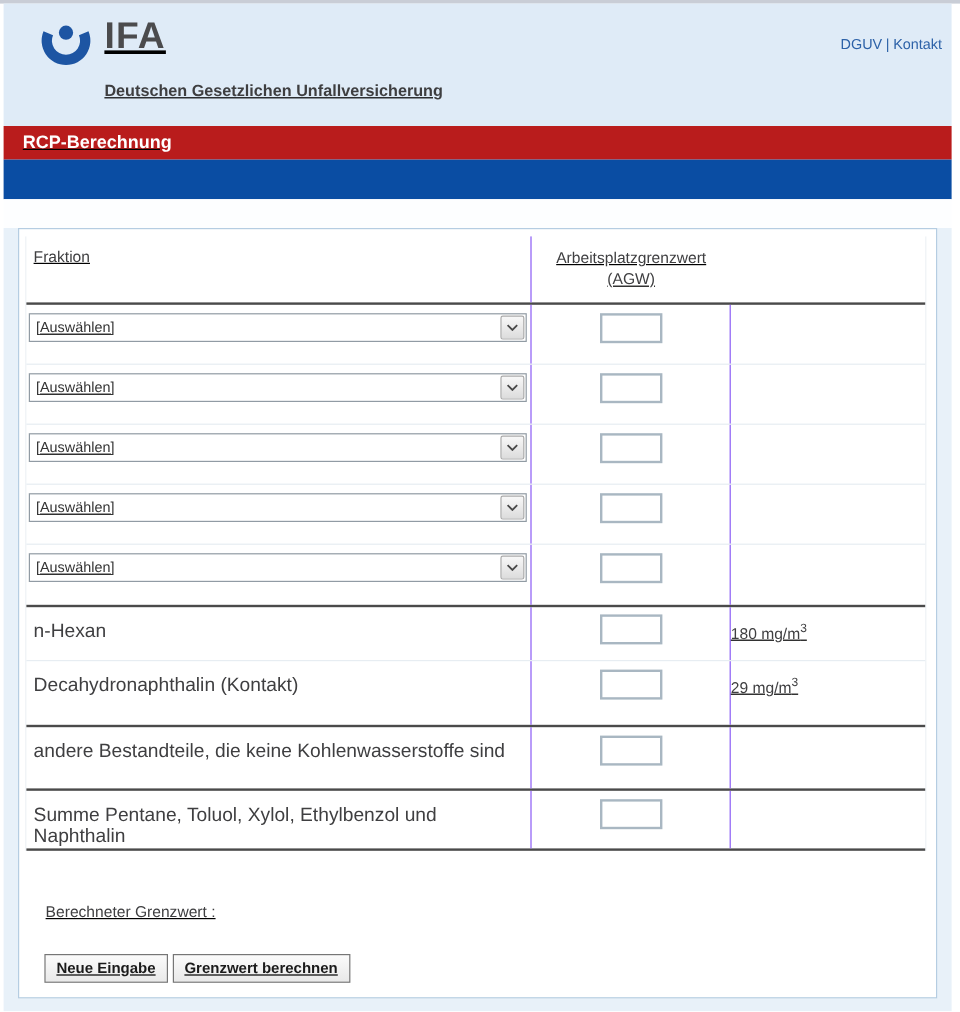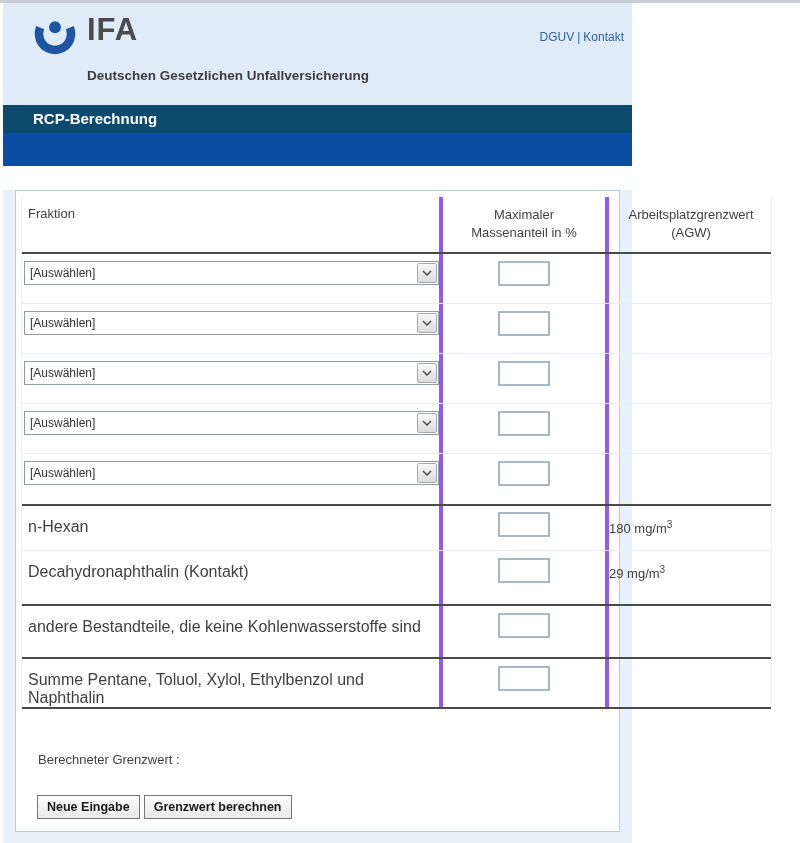--- a/index.html
+++ b/index.html
@@ -1,43 +1,43 @@
 <!DOCTYPE html>
 <html><head>
 <meta charset="utf-8">
 <style>
   * { margin:0; padding:0; box-sizing:border-box; }
   html,body { background:#ffffff; font-family:"Liberation Sans", sans-serif; }
   .screen { width:800px; height:843px; position:relative; background:#ffffff; overflow:hidden; }
   .top-edge { height:3px; background:#c9cdd6; margin:0 0; }
-  .page { margin:0 3px; width:629px; }
+  .page { margin:0 3px; width:790px;text-decoration:underline; }
 
   
   .header { height:102px; background:#dfebf7; position:relative; }
   .logo-block { display:flex; padding:10px 0 0 27px; }
   .logo-svg { width:50px; height:44px; margin-top:2px; }
   .brand { margin-left:7px; }
   .brand-acronym { font-size:31px; font-weight:bold; color:#4b4b4d; letter-spacing:1px; line-height:34px; }
   .brand-sub { font-size:13.5px; font-weight:bold; color:#3e3e40; line-height:17px; margin-top:3px; }
   .header-links { position:absolute; top:27px; right:8px; font-size:12px; color:#2d62a8; }
   .header-links a { color:#2d62a8; text-decoration:none; cursor:pointer; }
   .hl-sep { color:#2d62a8; padding:0 3px; }
 
   
-  .titlebar { height:28px; background:#0c4a6e; color:#ffffff; font-weight:bold; font-size:15px; line-height:28px; padding-left:30px; }
+  .titlebar { height:28px; background:#b91c1c; color:#ffffff; font-weight:bold; font-size:15px; line-height:28px; padding-left:16px; }
   .darkbar { height:33px; background:#0a4da3; }
   .whiteband { height:24px; background:#fdfeff; }
 
   
   .content-area { height:653px; background:#e8f1f9; padding:0 12px; }
   .content-box { background:#ffffff; border:1px solid #b5cde2; height:642px; padding:6px 5px 0 5px; }
 
   .rcp-table { width:751px; margin-left:0; border-left:1px solid #eef2f6; border-right:1px solid #eef2f6; }
   .trow { display:grid; grid-template-columns:421px 166px 164px; }
-  .cell { border-right:4px solid #8b5cf6; }
+  .cell { border-right:1px solid #8b5cf6; }
   .cell:last-child { border-right:none; }
   .r-head { height:57px; border-bottom:2px solid #4a4a4a; }
   .r-sel  { height:50px; border-bottom:1px solid #e7edf2; }
   .r-sel.dark-bottom { height:52px; border-bottom:2px solid #4a4a4a; }
   .r6 { height:45px; border-bottom:1px solid #e7edf2; }
   .r7 { height:55px; border-bottom:2px solid #4a4a4a; }
   .r8 { height:50px; border-bottom:2px solid #4a4a4a; }
   .r9 { height:53px; border-bottom:2px solid #4a4a4a; }
 
   .hc1 { font-size:13px; color:#3f3f41; padding:9px 0 0 6px; }
@@ -89,24 +89,20 @@
     <div class="darkbar"></div>
     <div class="whiteband"></div>
 
     <div class="content-area">
       <div class="content-box">
 
         <div class="rcp-table">
 
           <div class="trow r-head">
             <div class="cell hc1">Fraktion</div>
-            <div class="cell hc2">
-              <span>Maximaler</span><br>
-              <span>Massenanteil in %</span>
-            </div>
             <div class="cell hc3">
               <span>Arbeitsplatzgrenzwert</span><br>
               <span>(AGW)</span>
             </div>
           </div>
 
           <div class="trow r-sel">
             <div class="cell">
               <div class="select">
                 <span class="select-text">[Auswählen]</span>

